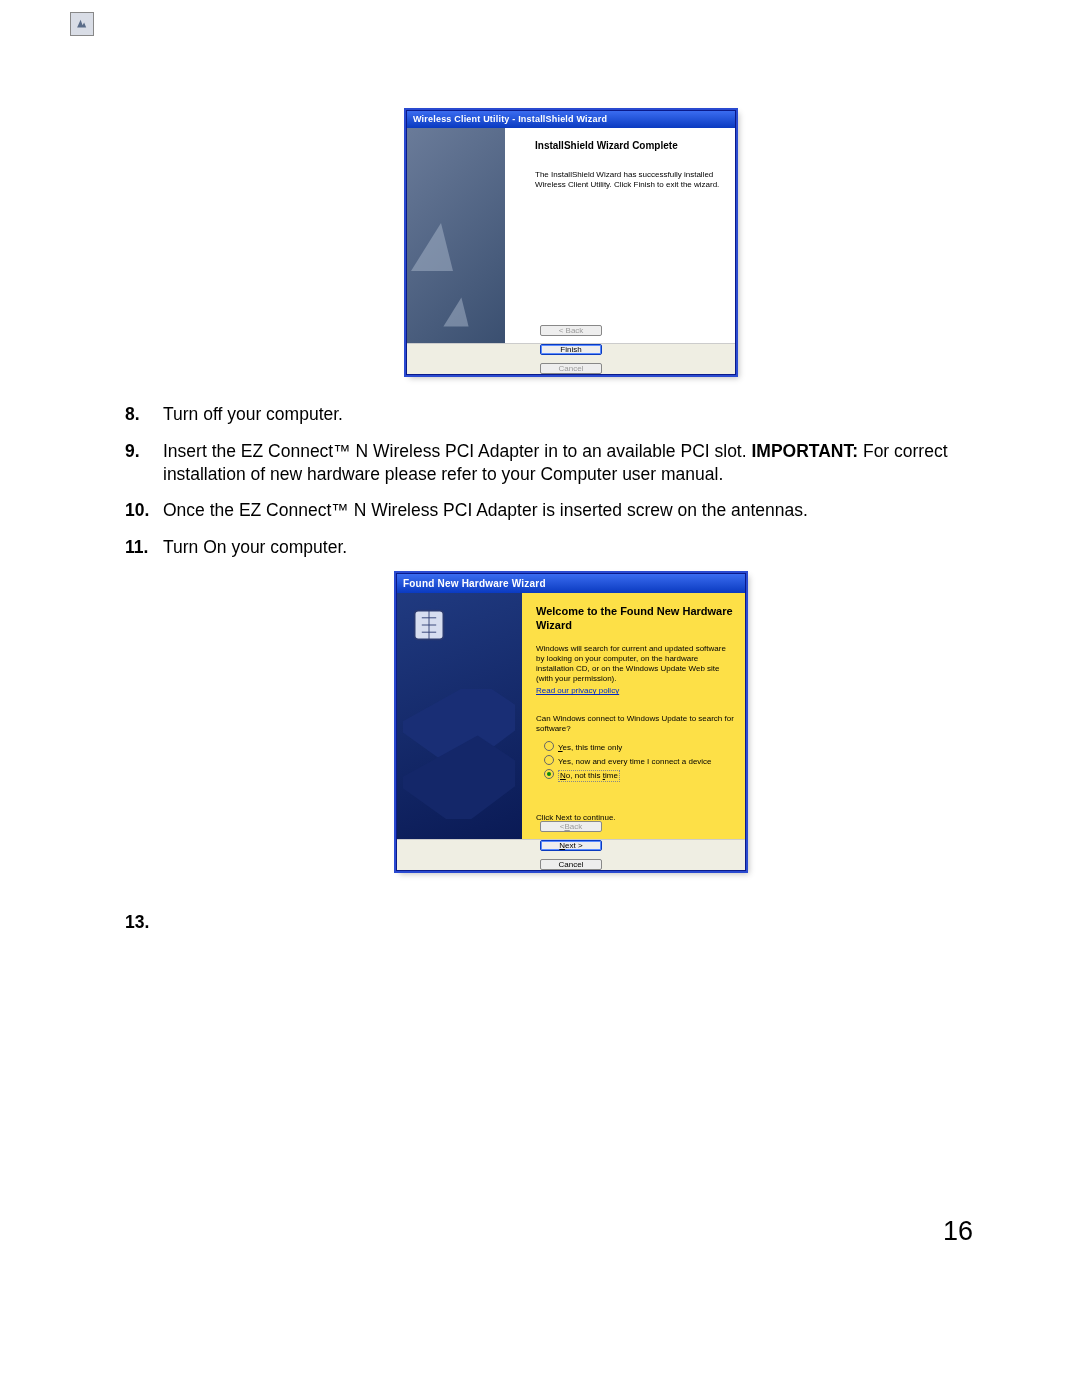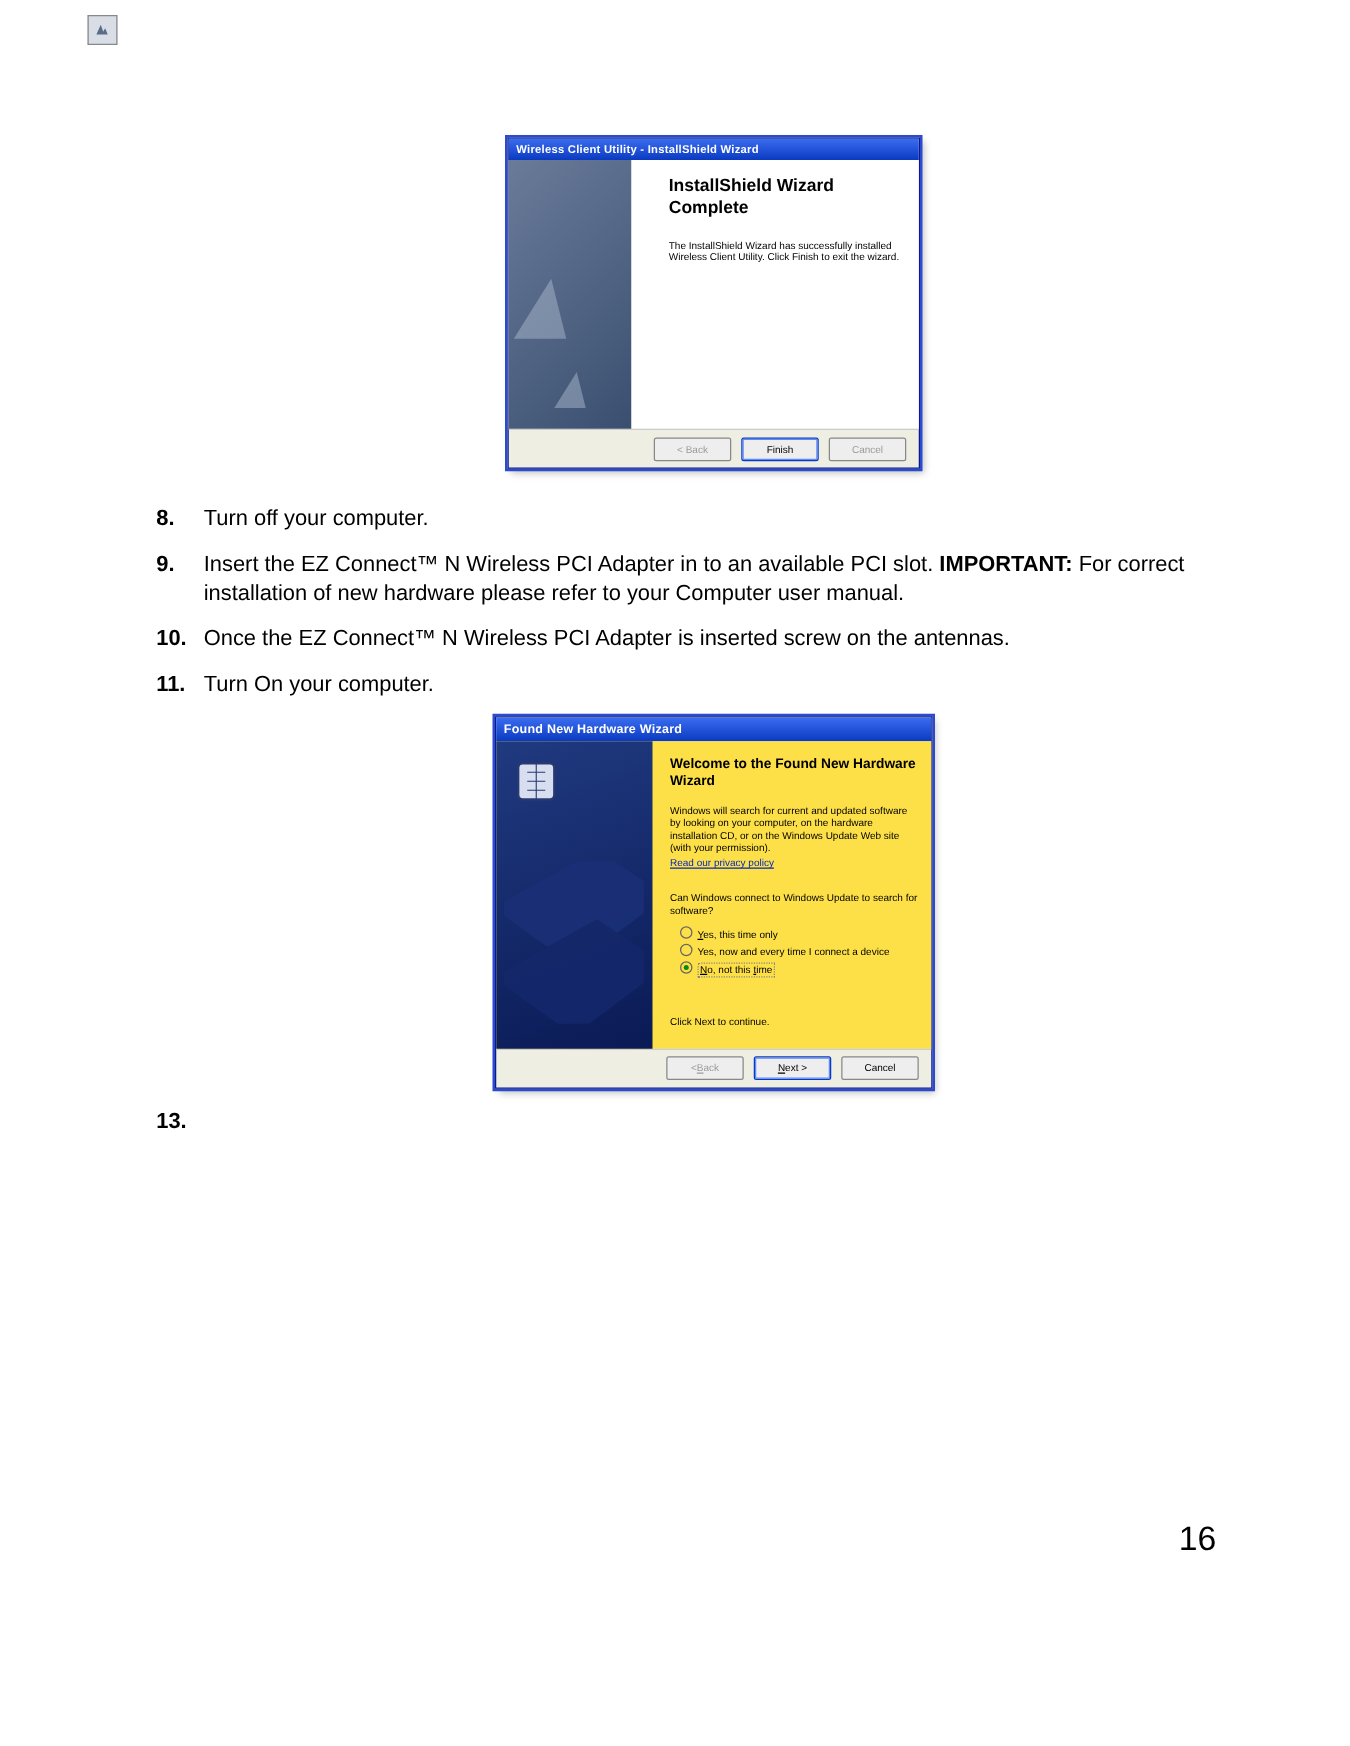--- a/index.html
+++ b/index.html
@@ -71,29 +71,30 @@
     align-items: center;
     justify-content: center;
   }
   .is-icon svg { width: 14px; height: 14px; }
   .is-right {
     flex: 1;
     padding: 12px 12px 8px 30px;
     font-size: 8px;
     line-height: 1.2;
   }
-  .is-right .h { font-weight: bold; font-size: 14px; margin-bottom: 18px; }
+  .is-right .h { font-weight: bold; font-size: 10px; margin-bottom: 18px; }
   .dlg .btnrow {
     height: 30px;
     border-top: 1px solid #ccc;
     display: flex;
     justify-content: flex-end;
     align-items: center;
     gap: 8px;
     padding: 0 10px;
+    flex-direction: column;
   }
   .winbtn {
     min-width: 48px;
     height: 17px;
     font-size: 8px;
     background: #eee;
     border: 1px solid #888;
     border-radius: 2px;
     display: inline-flex;
     align-items: center;
@@ -115,21 +116,21 @@
     margin-bottom: 14px;
   }
   ol.steps > li > .num {
     flex: 0 0 38px;
     font-weight: bold;
   }
   ol.steps > li > .txt b { font-weight: bold; }
   
   .fnhw {
     width: 348px;
-    margin: 14px auto 14px;
+    margin: 14px auto 40px;
   }
   .fnhw .titlebar {
     height: 19px;
     line-height: 19px;
     font-size: 10px;
     background: linear-gradient(#3a6cf0, #0a3ac0);
   }
   .fnhw-body {
     display: flex;
     height: 246px;

